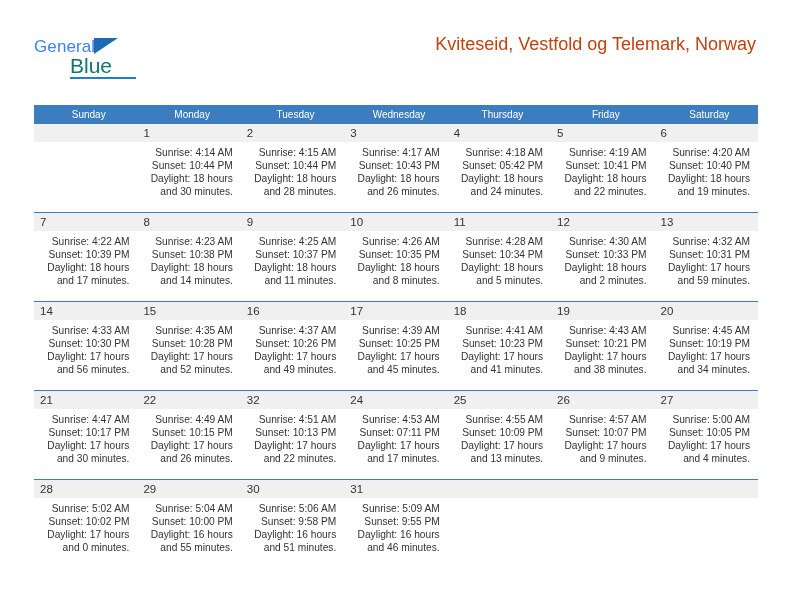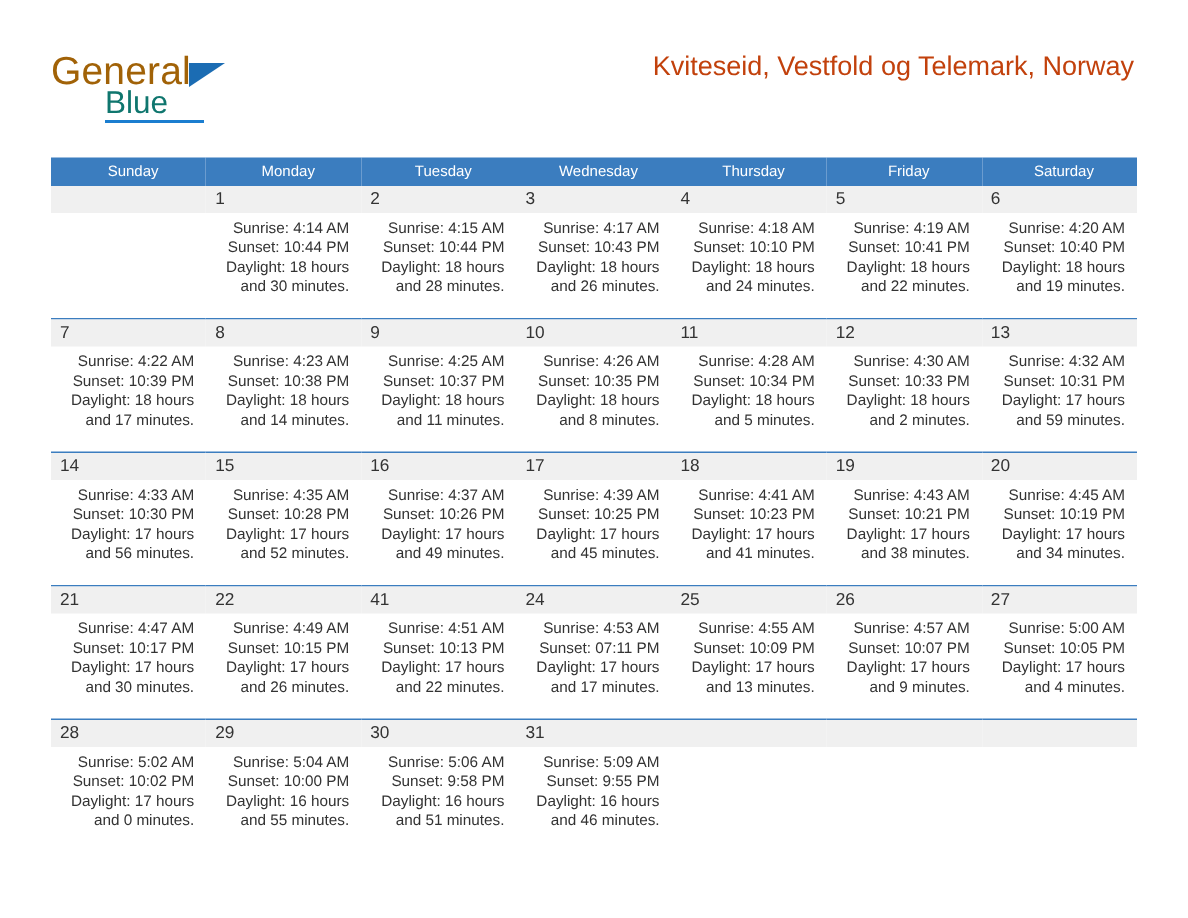--- a/index.html
+++ b/index.html
@@ -28,22 +28,22 @@
     padding: 0 36px 0 34px;
   }
   .logo {
     position: absolute;
     left: 34px;
     top: 8px;
     width: 180px;
     height: 56px;
   }
   .logo-general {
-    font-size: 26px;
-    color: #a16207;
+    font-size: 17px;
+    color: #3b82f6;
     letter-spacing: .1px;
     line-height: 22px;
     display: inline-block;
   }
   .logo-tri {
     display: inline-block;
     width: 0; height: 0;
     border-left: 24px solid #1b6cb3;
     border-bottom: 16px solid transparent;
     vertical-align: -2px;
@@ -218,21 +218,21 @@
                 <div>Daylight: 18 hours</div>
                 <div>and 26 minutes.</div>
               </div>
             </div>
           </td>
         <td>
             <div class="daycell">
               <div class="daynum">4</div>
               <div class="dayinfo">
                 <div>Sunrise: 4:18 AM</div>
-                <div>Sunset: 10:10 PM</div>
+                <div>Sunset: 05:42 PM</div>
                 <div>Daylight: 18 hours</div>
                 <div>and 24 minutes.</div>
               </div>
             </div>
           </td>
         <td>
             <div class="daycell">
               <div class="daynum">5</div>
               <div class="dayinfo">
                 <div>Sunrise: 4:19 AM</div>
@@ -433,21 +433,21 @@
               <div class="dayinfo">
                 <div>Sunrise: 4:49 AM</div>
                 <div>Sunset: 10:15 PM</div>
                 <div>Daylight: 17 hours</div>
                 <div>and 26 minutes.</div>
               </div>
             </div>
           </td>
         <td>
             <div class="daycell">
-              <div class="daynum">41</div>
+              <div class="daynum">32</div>
               <div class="dayinfo">
                 <div>Sunrise: 4:51 AM</div>
                 <div>Sunset: 10:13 PM</div>
                 <div>Daylight: 17 hours</div>
                 <div>and 22 minutes.</div>
               </div>
             </div>
           </td>
         <td>
             <div class="daycell">

